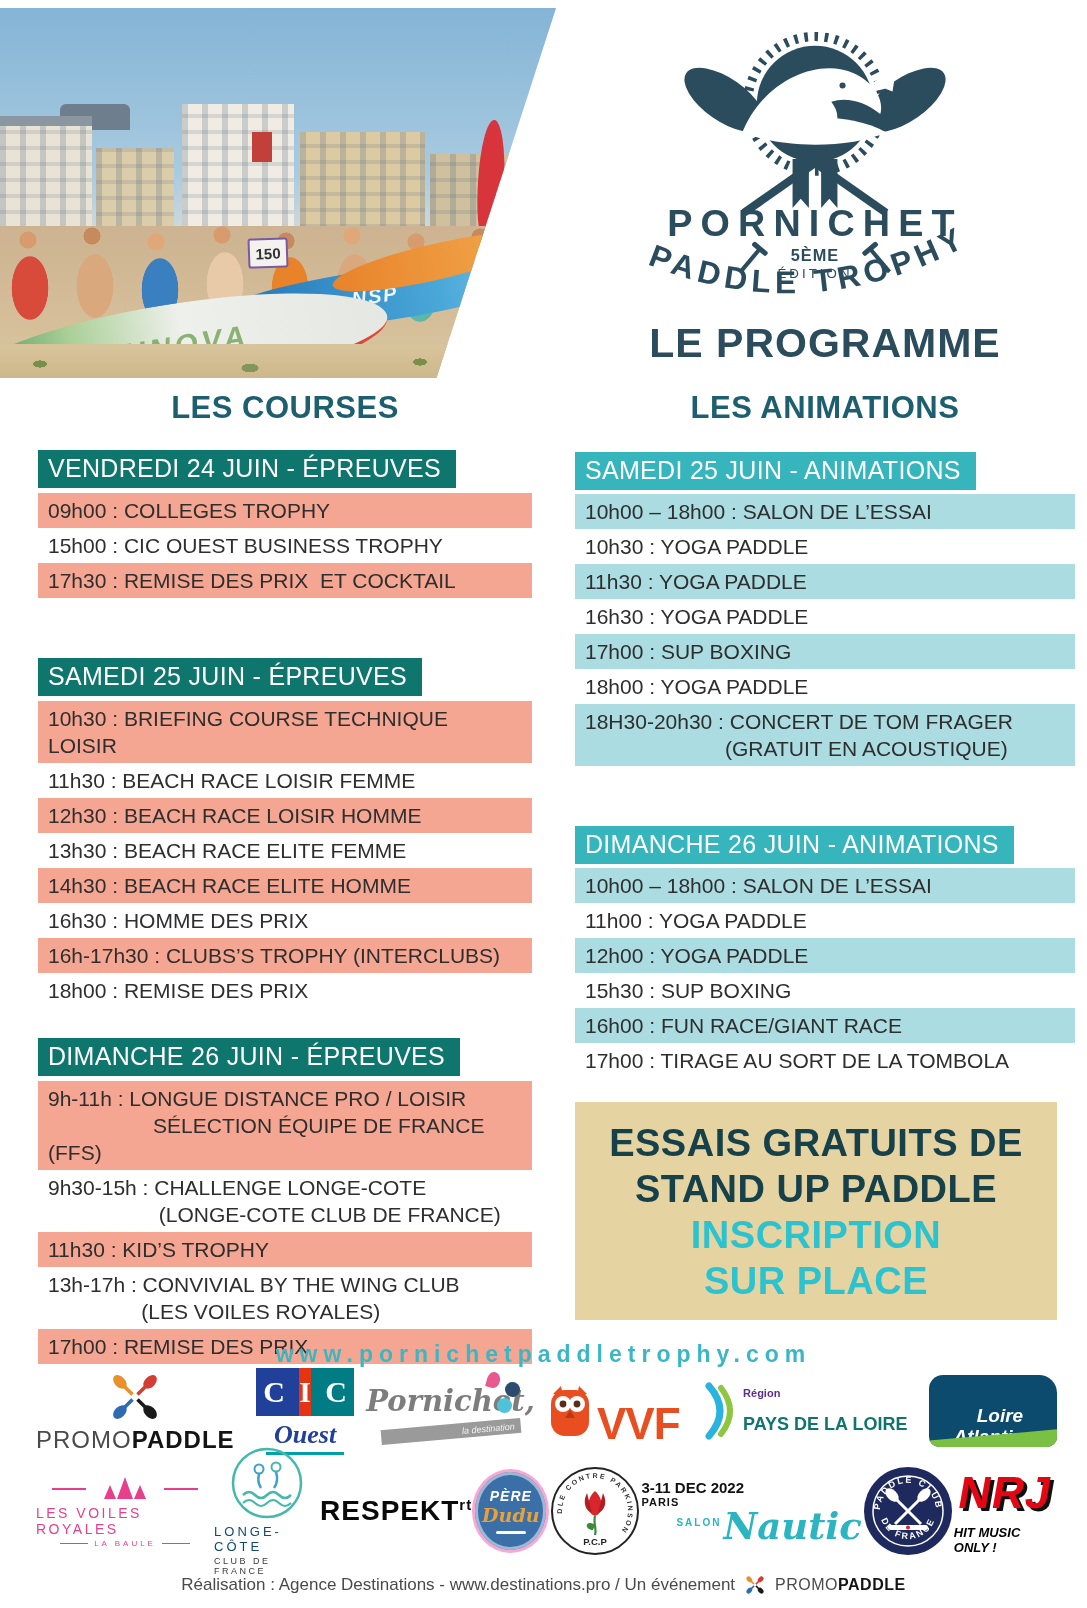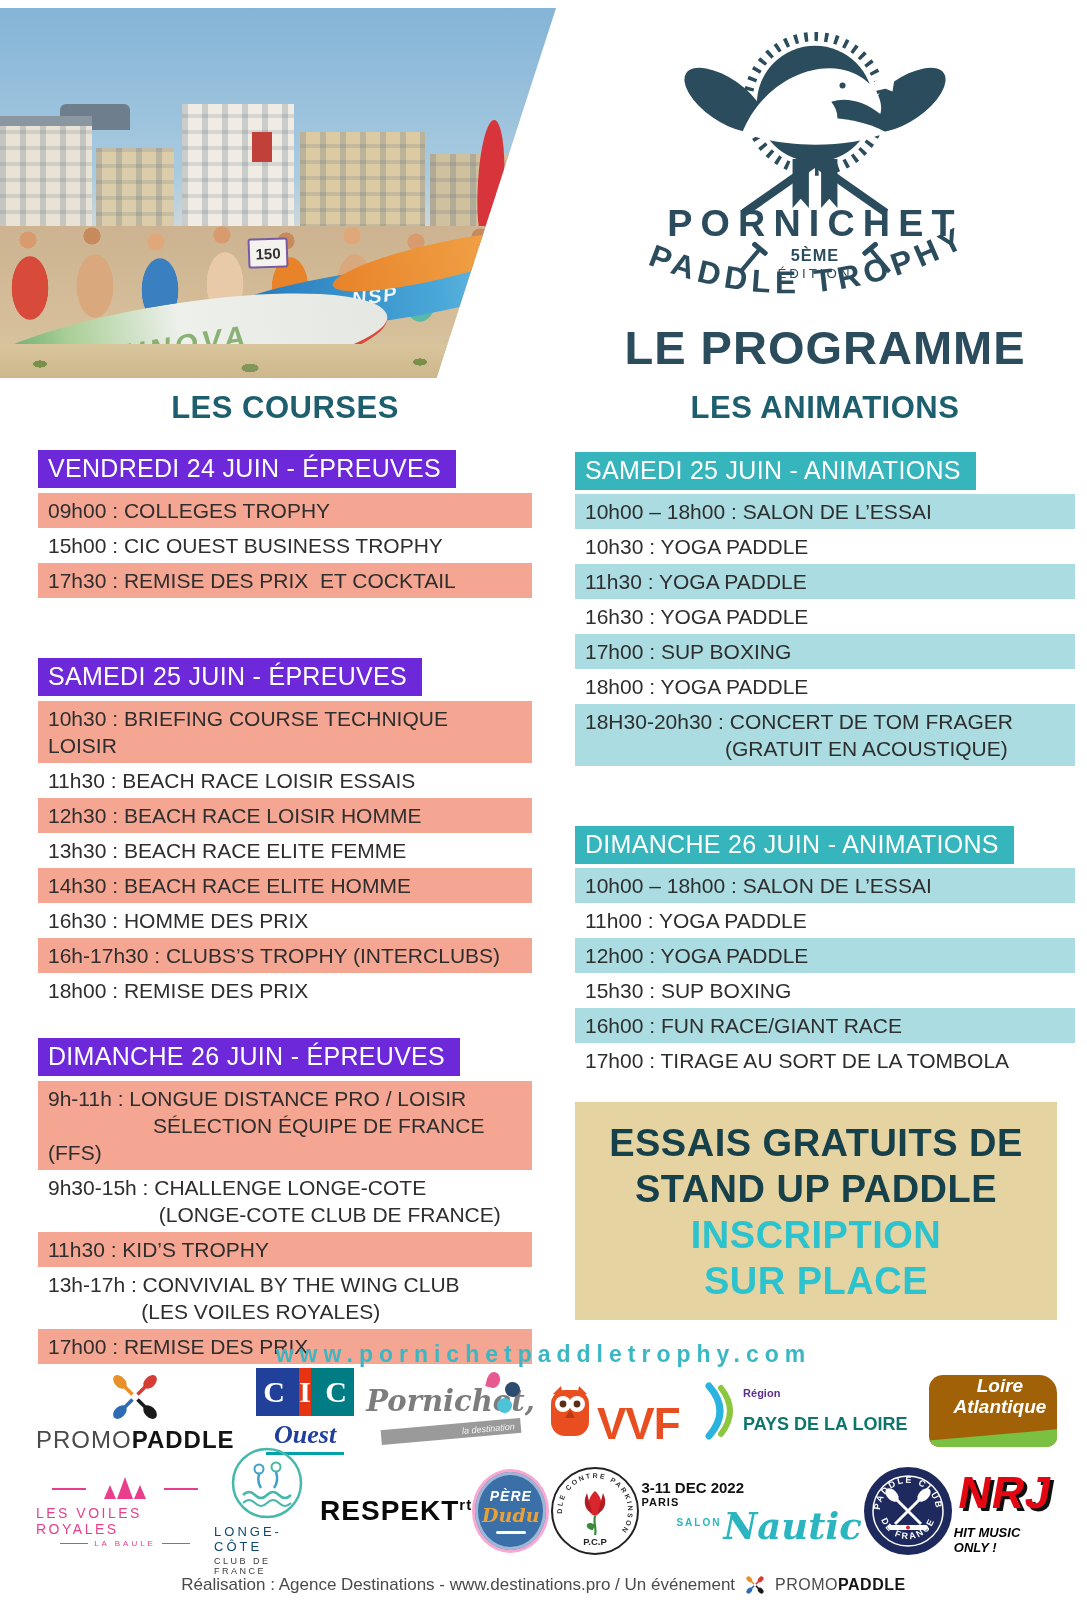--- a/index.html
+++ b/index.html
@@ -53,31 +53,31 @@
     background:linear-gradient(90deg,#1f6fb5,#4aa8d8 70%,#7cc4e8); display:flex; align-items:center; justify-content:center; }
   .board-nsp span { font-size:20px; font-weight:bold; font-style:italic; color:#eef6fb; letter-spacing:2px; }
   .board-orange { left:330px; top:236px; width:210px; height:36px; transform:rotate(-13deg); background:linear-gradient(90deg,#e8832a,#f2a94e); }
   .board-red { left:-20px; top:350px; width:300px; height:46px; transform:rotate(-5deg); background:linear-gradient(90deg,#d84b3a,#f0eeea 75%); }
   .bib { position:absolute; left:248px; top:230px; width:40px; height:30px; background:#f4f2ee; border:2px solid #7a5aa0; border-radius:3px;
     display:flex; align-items:center; justify-content:center; font-size:15px; font-weight:bold; color:#333; transform:rotate(-2deg); }
 
   
   .logo-wrap { position:absolute; left:585px; top:10px; width:460px; height:306px; }
   .program-title { position:absolute; left:575px; top:320px; width:500px; text-align:center;
-    font-size:47px; font-weight:bold; color:#2b4c5c; letter-spacing:1px; }
+    font-size:41px; font-weight:bold; color:#2b4c5c; letter-spacing:1px; }
 
   
   .col { position:absolute; top:390px; }
   .col-left { left:38px; width:494px; }
   .col-right { left:575px; width:500px; }
   .col-title { text-align:center; font-size:31px; font-weight:bold; color:#1d5f6e; height:38px; letter-spacing:.5px; }
   .col-left .col-title { margin-bottom:22px; }
   .col-right .col-title { margin-bottom:24px; }
   .hdr { width:fit-content; color:#fff; font-size:25px; font-weight:500; padding:4px 15px 5px 10px; letter-spacing:.3px; }
-  .hdr-red { background:#6d28d9; }
+  .hdr-red { background:#0f766e; }
   .hdr-teal { background:#36b6bc; }
   .rows { margin-top:5px; }
   .row { font-size:21px; color:#2e2e2e; padding:4px 10px; line-height:27px; white-space:pre-line; }
   .rows-red .row:nth-child(odd) { background:#f5a692; }
   .rows-teal .row:nth-child(odd) { background:#abdce1; }
   .gap60 { margin-top:60px; }
   .gap57 { margin-top:30px; }
   .col-right .rows { margin-top:4px; }
 
   
@@ -120,22 +120,22 @@
     display:flex; align-items:center; justify-content:flex-end; }
   .porni-bar span { color:#f2f2f2; font-size:9px; font-style:italic; padding-right:6px; }
 
   .vvf { flex-direction:row; gap:4px; }
   .vvf-name { font-size:44px; font-weight:900; color:#e84e1f; letter-spacing:-1px;margin-top:26px; }
 
   .pdl { flex-direction:row; gap:6px; }
   .pdl-text .region { color:#5b2d8e; font-size:11px; font-weight:bold; }
   .pdl-text .name { color:#0f766e; font-size:18px; font-weight:bold;margin-top:15px; }
 
-  .la-shield { position:relative; width:128px; height:72px; background:#a16207; border-radius:14px 18px 10px 10px;
-    overflow:hidden; display:flex; flex-direction:column; justify-content:flex-start; padding-left:14px; }
+  .la-shield { position:relative; width:128px; height:72px; background:#0c4a6e; border-radius:14px 18px 10px 10px;
+    overflow:hidden; display:flex; flex-direction:column; justify-content:flex-end; padding-left:14px; }
   .la-shield .t { color:#fff; font-style:italic; font-weight:bold; font-size:19px; line-height:21px; }
   .la-green { position:absolute; left:-8px; right:-8px; bottom:-8px; height:20px; background:#7ac143; transform:rotate(-5deg); }
 
   .lvr { color:#e83e8c; }
   .lvr-name { font-size:14px; letter-spacing:2.5px; margin-top:2px; }
   .lvr-sub { font-size:8px; letter-spacing:3px; margin-top:2px; display:flex; align-items:center; gap:6px; }
   .lvr-sub::before,.lvr-sub::after { content:""; width:28px; height:1px; background:#e83e8c; }
   .lvr-sails { display:flex; align-items:center; gap:6px; }
   .lvr-sails::before,.lvr-sails::after { content:""; width:34px; height:2px; background:#e83e8c; }
 
@@ -262,21 +262,21 @@
     <div class="hdr hdr-red">VENDREDI 24 JUIN - ÉPREUVES</div>
     <div class="rows rows-red">
         <div class="row">09h00 : COLLEGES TROPHY</div>
         <div class="row">15h00 : CIC OUEST BUSINESS TROPHY</div>
         <div class="row">17h30 : REMISE DES PRIX &nbsp;ET COCKTAIL</div>
       </div>
 
     <div class="hdr hdr-red gap60">SAMEDI 25 JUIN - ÉPREUVES</div>
     <div class="rows rows-red">
         <div class="row">10h30 : BRIEFING COURSE TECHNIQUE LOISIR</div>
-        <div class="row">11h30 : BEACH RACE LOISIR ESSAIS</div>
+        <div class="row">11h30 : BEACH RACE LOISIR FEMME</div>
         <div class="row">12h30 : BEACH RACE LOISIR HOMME</div>
         <div class="row">13h30 : BEACH RACE ELITE FEMME</div>
         <div class="row">14h30 : BEACH RACE ELITE HOMME</div>
         <div class="row">16h30 : HOMME DES PRIX</div>
         <div class="row">16h-17h30 : CLUBS’S TROPHY (INTERCLUBS)</div>
         <div class="row">18h00 : REMISE DES PRIX</div>
       </div>
 
     <div class="hdr hdr-red gap57">DIMANCHE 26 JUIN - ÉPREUVES</div>
     <div class="rows rows-red">

